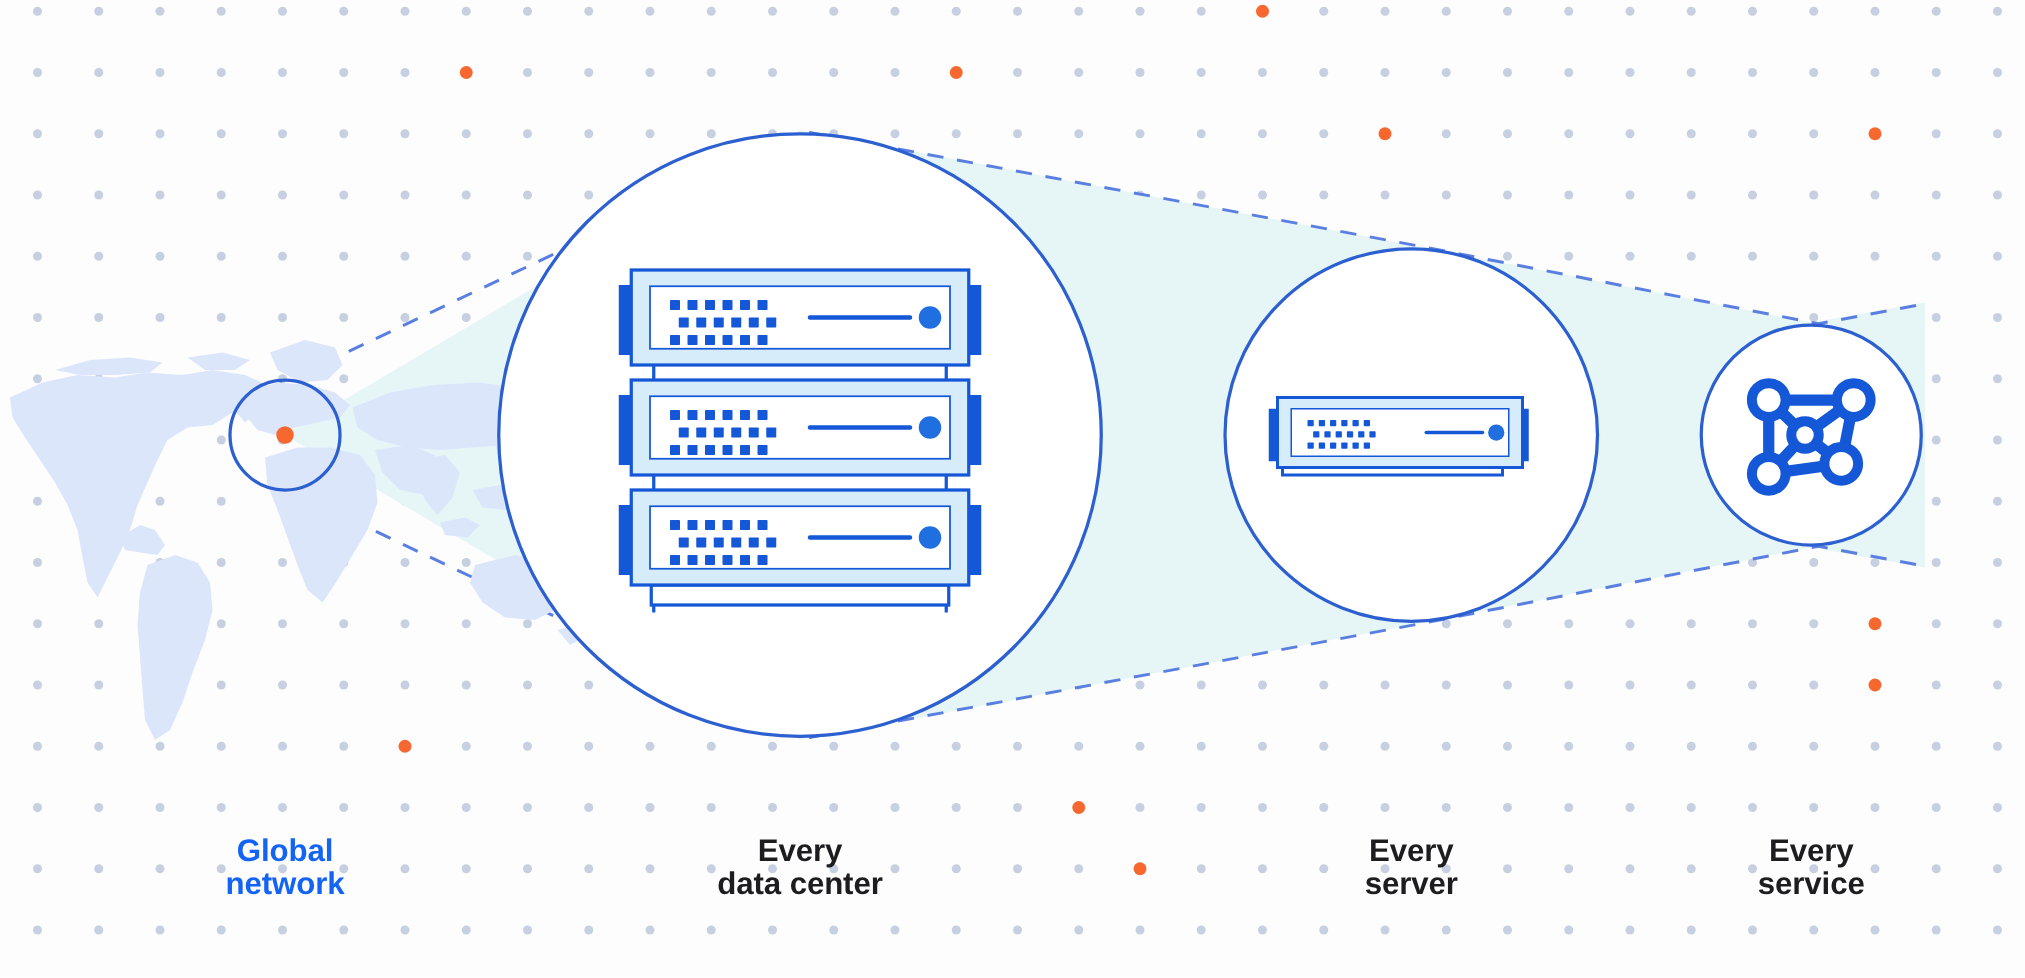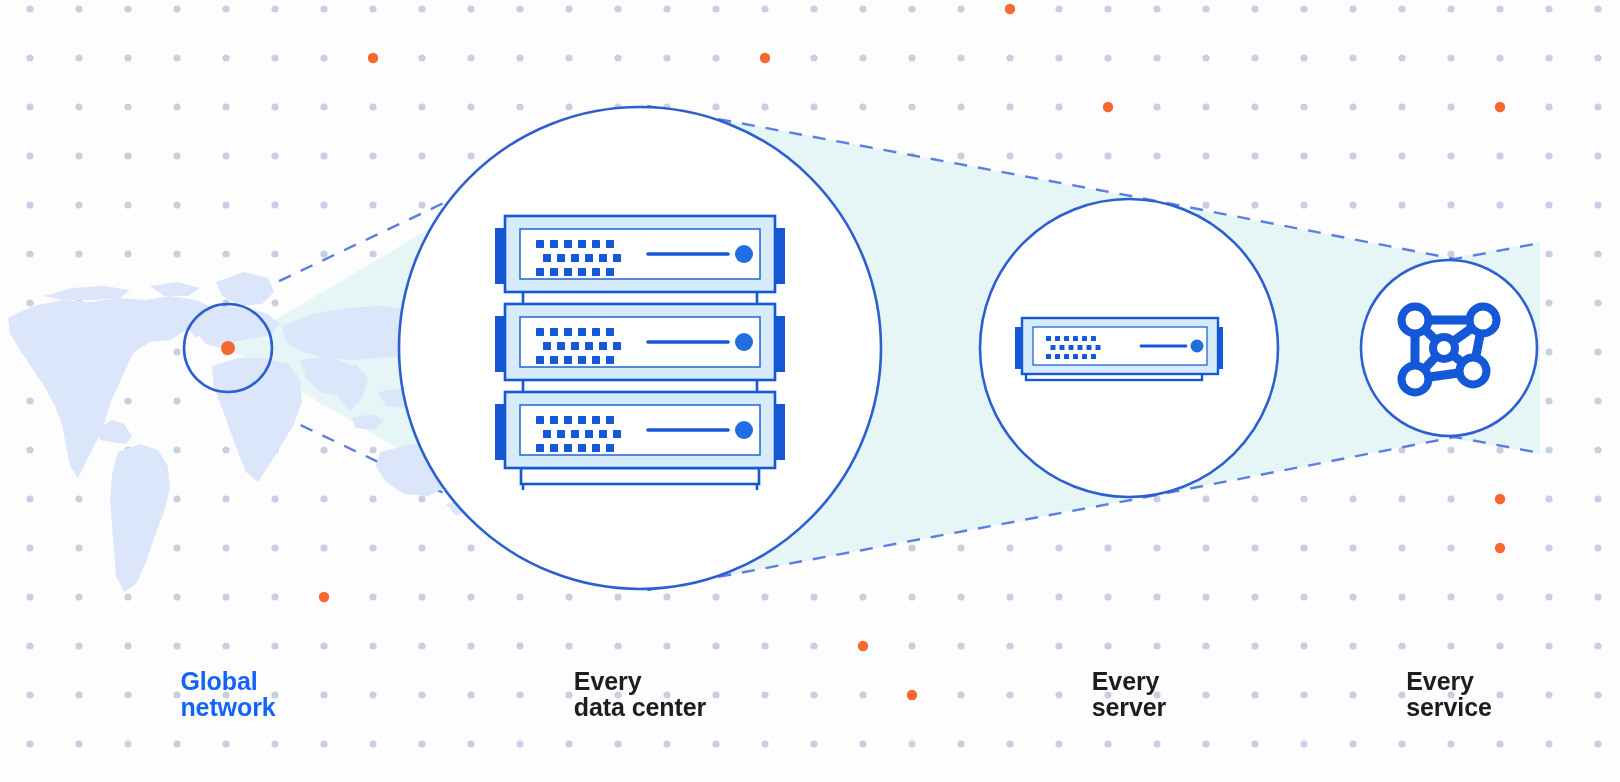--- a/index.html
+++ b/index.html
@@ -29,21 +29,21 @@
   .labels {
     position: absolute;
     left: 0;
     top: 0;
     width: 1620px;
     height: 782px;
     pointer-events: none;
   }
   .cap {
     position: absolute;
-    text-align: left;
+    text-align: center;
     font-size: 25px;
     line-height: 1.04;
     font-weight: 700;
     letter-spacing: -0.1px;
     white-space: pre-line;
     color: #1d1d1f;
     transform: translateX(-50%);
   }
   .cap.accent { color: #1464f4; }
 </style>

